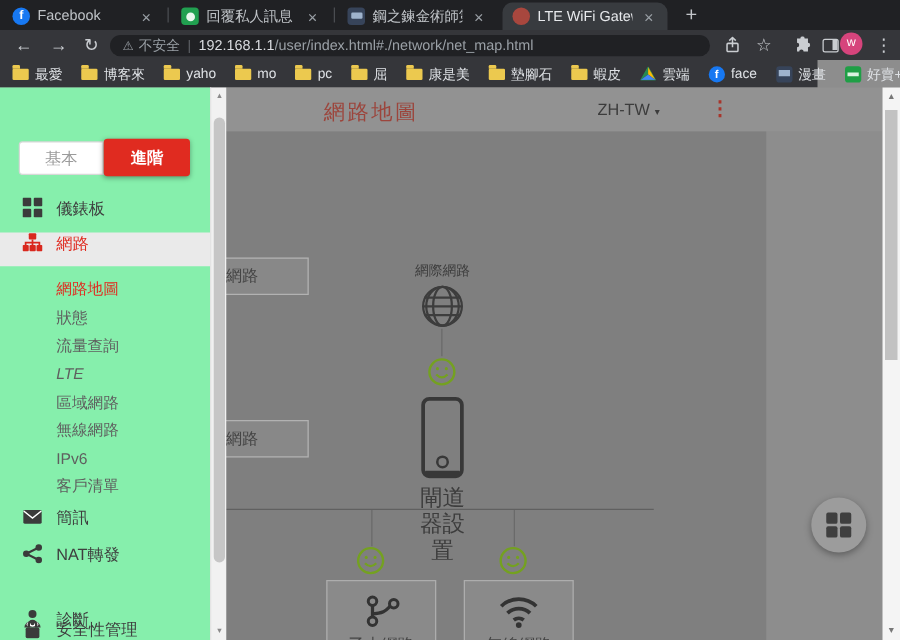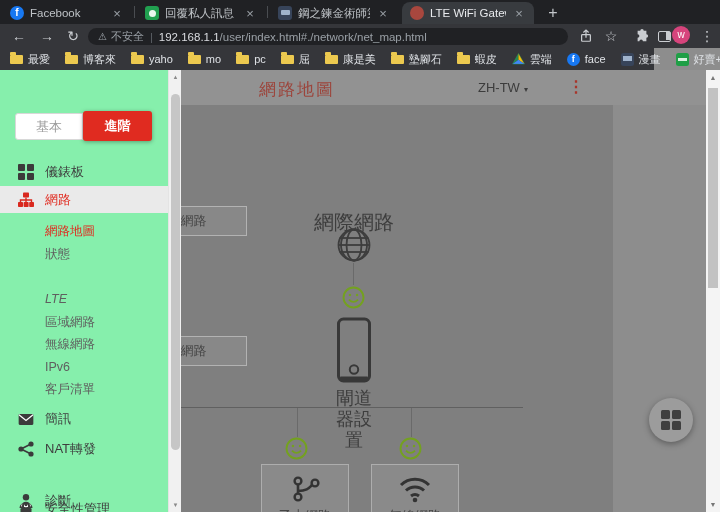--- a/index.html
+++ b/index.html
@@ -45,21 +45,21 @@
   .ic-fb2{background:#1778f2;border-radius:50%;color:#fff;font-size:9px;font-weight:bold;line-height:13px;text-align:center;}
   .ic-manga2{background:#37445a;}
   .ic-manga2::after{content:"";position:absolute;left:2px;top:3px;width:9px;height:5px;background:#9fb3cc;}
   .ic-green2{background:#1f9f46;}
   .ic-green2::after{content:"";position:absolute;left:2px;top:5px;width:9px;height:3px;background:#d9f2e0;}
 
   
   .sidebar{left:0;top:70px;width:168px;height:442px;background:#86efac;z-index:10;}
   .btn-basic{position:absolute;left:15px;top:43px;width:68px;height:27px;background:#fff;border:1px solid #d8d8d8;color:#9b9b9b;font-size:13px;text-align:center;line-height:25px;border-radius:3px 0 0 3px;}
   .btn-adv{position:absolute;left:83px;top:41px;width:69px;height:30px;background:#e02b20;color:#fff;font-size:13px;font-weight:bold;text-align:center;line-height:30px;border-radius:3px;box-shadow:0 1px 4px rgba(0,0,0,.35);}
-  .sb-item{position:absolute;left:0;width:168px;height:27px;display:flex;align-items:center;}
+  .sb-item{position:absolute;left:0;width:168px;height:27px;display:flex;}
   .sb-item .sbic{width:16px;height:16px;margin-left:18px;}
   .sb-item .sbl{margin-left:11px;font-size:13px;color:#3e3e3e;white-space:nowrap;}
   .sb-item.active-row{background:#eaeaea;}
   .sb-item.active-row .sbl{color:#e02b20;}
   .sb-sub{position:absolute;left:45px;width:120px;height:22px;font-size:12.5px;color:#5f5f5f;line-height:22px;white-space:nowrap;}
   .sb-sub.red{color:#e02b20;}
 
   .sb-scroll{left:168px;top:70px;width:13px;height:442px;background:#f1f1f1;z-index:11;border-left:1px solid #e4e4e4;}
   .sb-thumb{position:absolute;left:2px;top:24px;width:9px;height:356px;background:#c6c6c6;border-radius:5px;}
   .scroll-arrow{position:absolute;left:0;width:13px;text-align:center;color:#8a8a8a;font-size:6px;}
@@ -68,21 +68,21 @@
   .pg-arrow{position:absolute;left:0;width:14px;text-align:center;color:#777;font-size:7px;}
 
   .pg-header{left:181px;top:70px;width:525px;height:35px;background:#929292;z-index:2;}
   .pg-title{position:absolute;left:78px;top:8px;font-size:17px;letter-spacing:2px;color:#9c453c;white-space:nowrap;}
   .pg-lang{position:absolute;left:297px;top:10px;font-size:13px;color:#3c3c3c;white-space:nowrap;}
   .pg-lang .caret{font-size:8px;color:#3c3c3c;margin-left:4px;}
   .pg-dots{position:absolute;left:387px;top:7px;font-size:16px;font-weight:bold;color:#a8352b;}
 
   .panel{left:181px;top:105px;width:432px;height:407px;background:#7f7f7f;z-index:1;}
   .netbox{position:absolute;width:133px;height:30px;border:1px solid #b2b2b2;background:#888888;color:#454545;font-size:13px;text-align:center;line-height:28px;z-index:1;white-space:nowrap;overflow:hidden;}
-  .dg-label{position:absolute;color:#3d3d3d;font-size:20px;text-align:center;z-index:3;}
+  .dg-label{position:absolute;color:#3d3d3d;font-size:11px;text-align:center;z-index:3;}
   .line-h{position:absolute;background:#606060;height:1px;z-index:2;}
   .line-v{position:absolute;background:#6a6a6a;width:1px;z-index:2;}
   .node-box{position:absolute;width:88px;height:80px;border:1px solid #adadad;background:#8a8a8a;text-align:center;z-index:1;}
   .node-box .nb-l{font-size:13px;color:#454545;margin-top:4px;white-space:nowrap;}
   .fab{left:649px;top:398px;width:44px;height:44px;border-radius:50%;background:#9c9c9c;box-shadow:0 2px 6px rgba(0,0,0,.35);display:flex;align-items:center;justify-content:center;z-index:4;}
   svg{display:block;}
 </style>
 </head>
 <body>
 
@@ -321,20 +321,21 @@
           <path d="M8 5.5 v2.5 M2.5 10 v-2 h11 v2 M8 7 v3" stroke="#d9281e" stroke-width="1.4" fill="none"></path>
           <rect x="0" y="10" width="5" height="5" rx="0.8" fill="#d9281e"></rect>
           <rect x="5.6" y="10" width="5" height="5" rx="0.8" fill="#d9281e"></rect>
           <rect x="11.2" y="10" width="4.8" height="5" rx="0.8" fill="#d9281e"></rect>
         </svg>
       <span class="sbl">網路</span>
     </div>
 
     <div class="sb-sub red" style="top:150px;">網路地圖</div>
     <div class="sb-sub" style="top:173px;">狀態</div>
+    <div class="sb-sub" style="top:196px;">流量查詢</div>
     <div class="sb-sub" style="top:218px;font-style:italic;">LTE</div>
     <div class="sb-sub" style="top:241px;">區域網路</div>
     <div class="sb-sub" style="top:263px;">無線網路</div>
     <div class="sb-sub" style="top:286px;">IPv6</div>
     <div class="sb-sub" style="top:308px;">客戶清單</div>
 
     <div class="sb-item" style="top:335px;">
       <svg class="sbic" viewBox="0 0 17 13" style="height:13px;margin-top:2px;">
           <rect x="0.7" y="0.7" width="15.6" height="11.6" rx="1.2" fill="#3b3b3b"></rect>
           <path d="M1 1.5 L8.5 7.5 L16 1.5" stroke="#fff" stroke-width="1.3" fill="none"></path>

